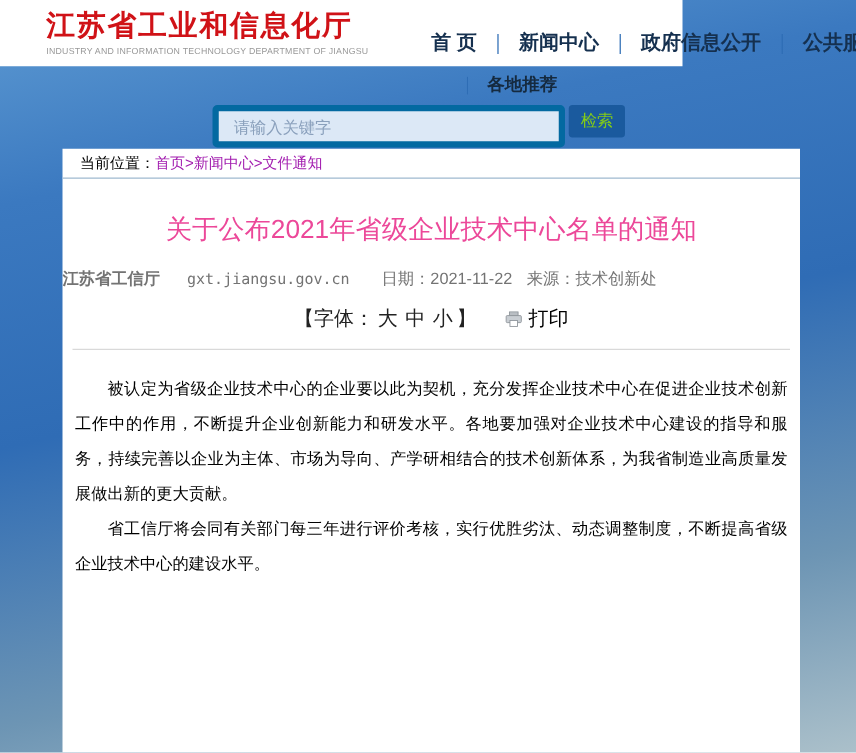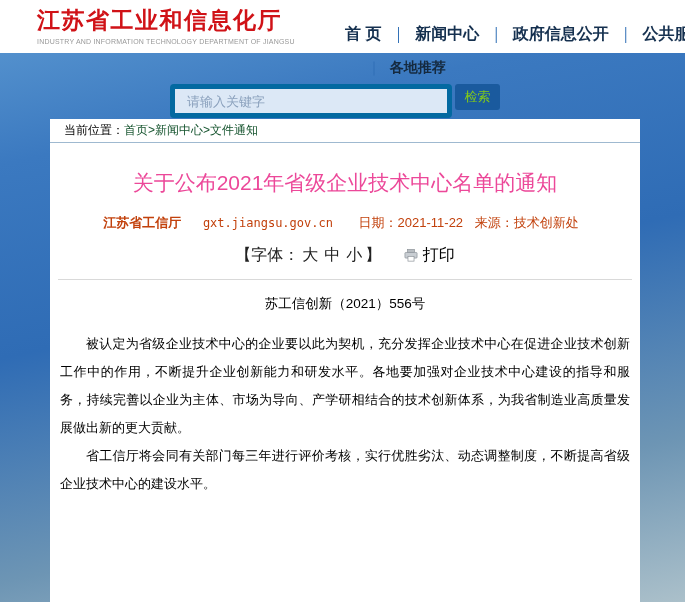--- a/index.html
+++ b/index.html
@@ -2,41 +2,41 @@
 <html style="--logo-red: #d01217; --nav-separator-blue: #2e6db5; --search-button-blue: #1a5a9e; --breadcrumb-border: #9fb9d0; --sky-blue: #3b79c0;"><head>
 <meta charset="utf-8">
 <style>
   html,body { margin:0; padding:0; }
   body {
     width:685px; height:602px; overflow:hidden; position:relative;
     font-family:"Liberation Sans", sans-serif;
     background:linear-gradient(168deg, #5e9bd3 0%, #3b79c0 22%, #2f6cb5 48%, #6d95b4 78%, #abc0ca 100%);
   }
   a { text-decoration:none; }
-  .topbar { position:absolute; top:0; left:0; width:685px; height:53px; background:#ffffff; }
+  .topbar { position:absolute; top:0; left:0; width:546px; height:53px; background:#ffffff; }
   .logo { position:absolute; left:37px; top:5px; cursor:pointer; }
   .logo-title { font-size:23px; font-weight:bold; color:var(--logo-red,#d01217); letter-spacing:1.5px; white-space:nowrap; }
   .logo-sub { font-size:7px; color:#989898; margin-top:2px; letter-spacing:0.2px; white-space:nowrap; }
   .nav-row1 { position:absolute; left:345px; top:24px; font-size:16px; font-weight:bold; color:#15304f; white-space:nowrap; }
   .nav-row2 { position:absolute; left:358px; top:59px; font-size:14px; font-weight:bold; color:#152a3f; white-space:nowrap; }
   .nav-item { color:inherit; cursor:pointer; }
   .nav-sep { color:var(--nav-separator-blue,#2e6db5); margin:0 9px; font-weight:normal; }
   .search-input { position:absolute; left:170px; top:84px; width:248px; height:24px; padding:0 12px;
     border:5px solid #0369a1; border-radius:4px; background:#dce8f6; font-size:13px; color:#333; outline:none;
     font-family:"Liberation Sans", sans-serif; }
   .search-input::placeholder { color:#8aa0bc; }
   .search-btn { position:absolute; left:455px; top:84px; width:45px; height:26px;
     background:var(--search-button-blue,#1a5a9e); color:#84cc16; border:none; border-radius:3px;
     font-size:13px; cursor:pointer; font-family:"Liberation Sans", sans-serif; }
   .panel { position:absolute; left:50px; top:119px; width:590px; height:483px; background:#ffffff; overflow:hidden; }
   .breadcrumb { height:23px; line-height:23px; padding-left:14px; font-size:12px; color:#000;
     border-bottom:1px solid var(--breadcrumb-border,#9fb9d0); }
-  .breadcrumb a { color:#14532d; cursor:pointer; }
+  .breadcrumb a { color:#a21caf; cursor:pointer; }
   .title { margin:26px 20px 0; text-align:center; font-size:21px; font-weight:normal; color:#ec4899; }
-  .meta { margin-top:17px; text-align:center; font-size:13px; color:#c2410c; white-space:nowrap; }
+  .meta { margin-top:17px; font-size:13px; color:#737373; white-space:nowrap; }
   .meta .src { font-weight:bold; margin-right:18px; }
   .meta .url { font-family:"DejaVu Sans Mono", monospace; font-size:12px; margin-right:22px; }
   .meta .pair { margin-right:8px; }
   .controls { margin-top:13px; text-align:center; font-size:16px; color:#222; }
   .fs { margin:0 3px; color:#222; cursor:pointer; }
   .print { margin-left:18px; cursor:pointer; display:inline-flex; align-items:center; gap:5px; vertical-align:middle; color:#000000; }
   .divider { margin:13px 8px 0; border-top:1px solid #d9d9d9; }
   .doc-number { margin-top:15px; text-align:center; font-size:13.5px; color:#000; }
   .body-text { margin:17px 10px 0; font-size:13px; line-height:28px; color:#000; text-align:justify; }
   .body-text p { margin:0; }
@@ -83,19 +83,18 @@
         <rect x="4" y="0.5" width="8" height="3.5" fill="#b9bec3" stroke="#8d9399" stroke-width="0.8"></rect>
         <rect x="1" y="4" width="14" height="6.5" rx="1" fill="#c9ced3" stroke="#8d9399" stroke-width="0.8"></rect>
         <rect x="4.5" y="8.5" width="7" height="5.5" fill="#ffffff" stroke="#8d9399" stroke-width="0.8"></rect>
       </svg>
       <span>打印</span>
     </span>
   </div>
 
   <div class="divider"></div>
 
-  <div class="doc-number">苏工信创新（2021）556号</div>
 
   <div class="body-text">
     <p class="indent">被认定为省级企业技术中心的企业要以此为契机，充分发挥企业技术中心在促进企业技术创新工作中的作用，不断提升企业创新能力和研发水平。各地要加强对企业技术中心建设的指导和服务，持续完善以企业为主体、市场为导向、产学研相结合的技术创新体系，为我省制造业高质量发展做出新的更大贡献。</p>
     <p class="indent">省工信厅将会同有关部门每三年进行评价考核，实行优胜劣汰、动态调整制度，不断提高省级企业技术中心的建设水平。</p>
   </div>
 </main>
 
 </body></html>

